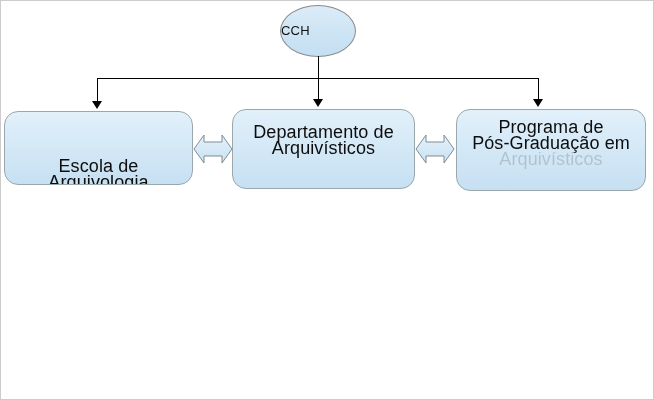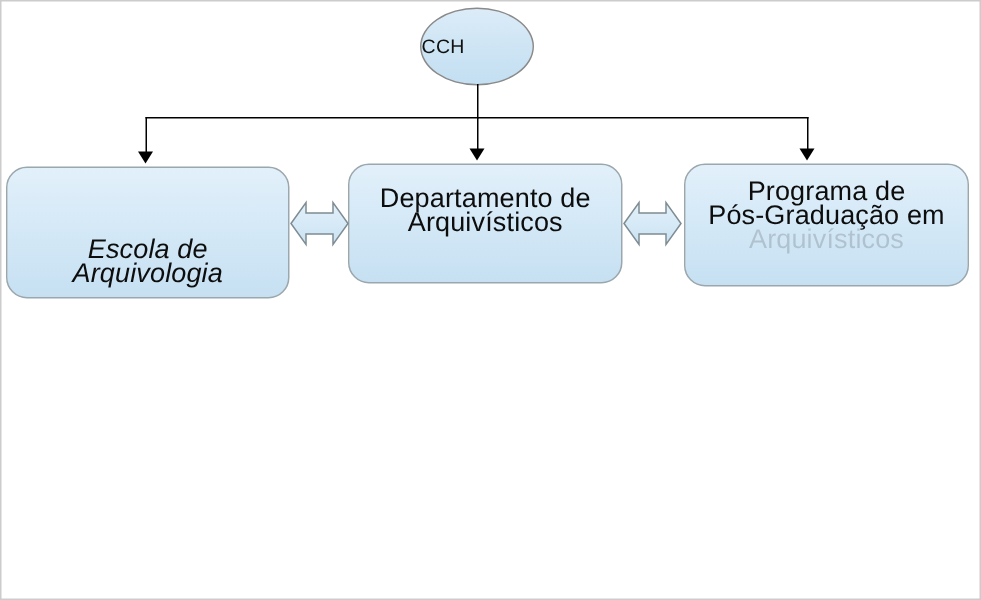--- a/index.html
+++ b/index.html
@@ -104,21 +104,21 @@
 
   <div class="line v-line" style="left:96px; top:77px; height:24px;"></div>
   <div class="arrowhead" style="left:91px; top:100px;"></div>
 
   <div class="line v-line" style="left:317px; top:77px; height:22px;"></div>
   <div class="arrowhead" style="left:312px; top:98px;"></div>
 
   <div class="line v-line" style="left:537px; top:77px; height:22px;"></div>
   <div class="arrowhead" style="left:532px; top:98px;"></div>
 
-  <div class="node-box" style="left:3px; top:110px; width:189px; height:88px;font-style:italic;">
+  <div class="node-box" style="left:3px; top:110px; width:189px; height:74px;">
     <div class="label" style="top:46px;">
       <div>Escola de Arquivologia</div>
     </div>
   </div>
 
   <div class="node-box" style="left:231px; top:108px; width:183px; height:80px;">
     <div class="label" style="top:14px;">
       <div>Departamento de</div>
       <div>Arquivísticos</div>
     </div>

